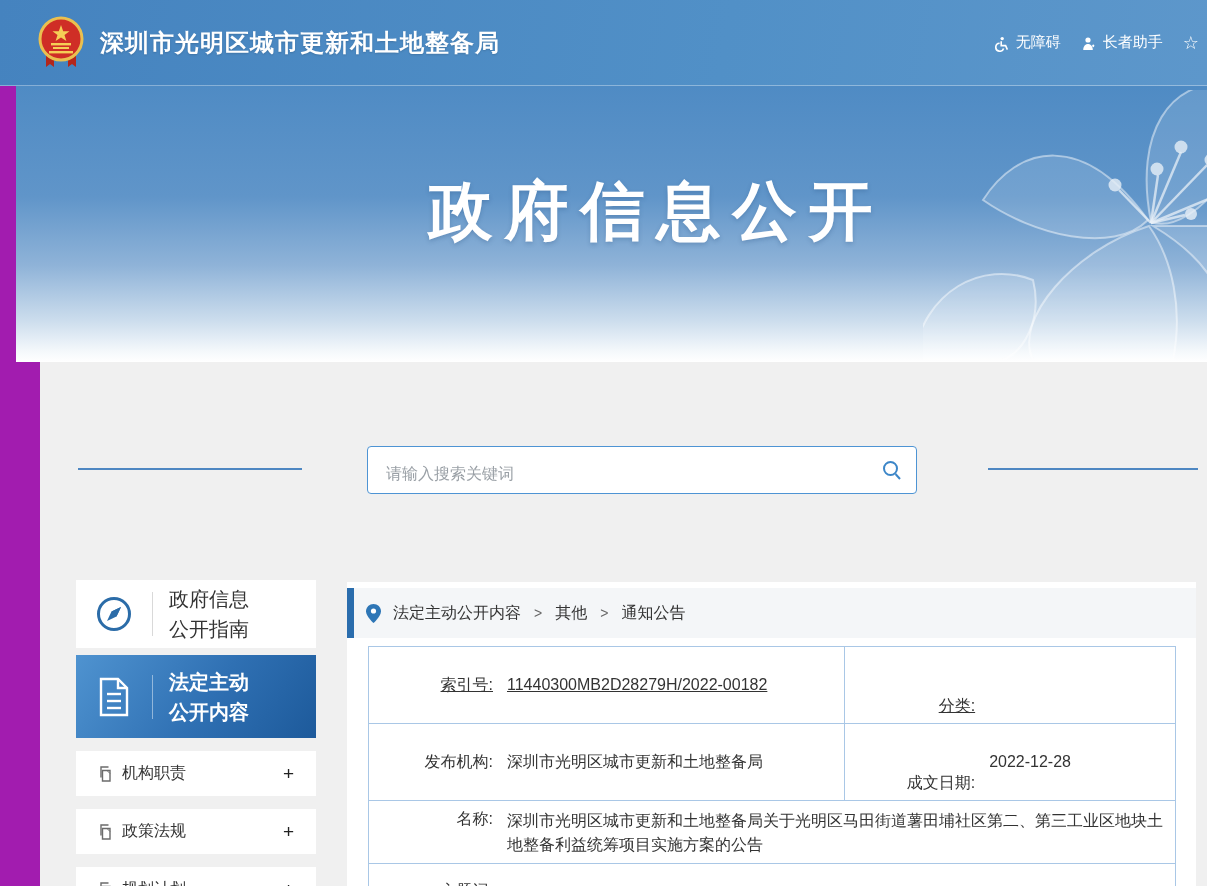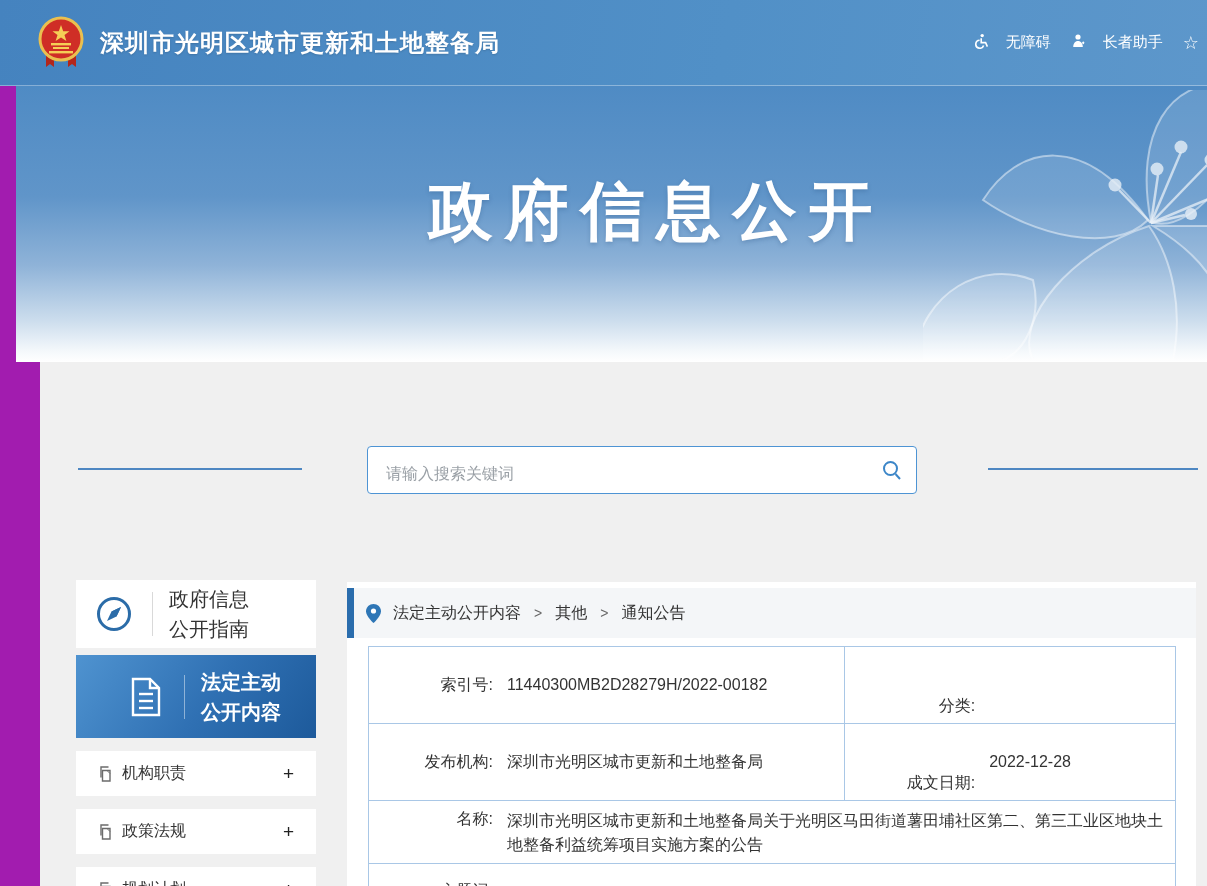--- a/index.html
+++ b/index.html
@@ -9,21 +9,21 @@
 
   
   .top-bar{ position:absolute; left:0; top:0; width:1207px; height:86px;
     background:linear-gradient(100deg,#4583bf 0%,#5190c7 60%,#5d97cb 100%);
     border-bottom:1px solid rgba(255,255,255,.35); display:flex; align-items:center; z-index:5;}
   .emblem{ margin-left:36px; width:50px; height:56px; flex:0 0 auto;}
   .site-name{ margin-left:14px; color:#fff; font-size:24px; font-weight:bold; letter-spacing:1px;
     text-shadow:0 1px 2px rgba(0,0,0,.15);}
   .top-links{ margin-left:auto; margin-right:8px; display:flex; align-items:center; gap:20px;
     color:#fff; font-size:15px; white-space:nowrap;}
-  .top-link{ display:flex; align-items:flex-start; gap:16px; cursor:pointer;}
+  .top-link{ display:flex; align-items:flex-end; gap:6px; cursor:pointer;}
   .top-link svg{ display:block;}
   .star-glyph{ font-size:18px; line-height:1;}
 
   
   .banner{ position:absolute; left:16px; top:86px; width:1207px; height:276px;
     background:linear-gradient(180deg,#4f8bc4 0%,#6095c9 40%,#8fb3d8 65%,#ccdded 85%,#f4f8fb 96%,#ffffff 100%);
     overflow:hidden;}
   .banner-title{ position:relative; z-index:2; margin-top:82px; padding-left:74px;
     text-align:center; color:#fff; font-size:64px; font-weight:bold; letter-spacing:12px;
     text-shadow:0 2px 4px rgba(30,70,120,.25);}
@@ -44,21 +44,21 @@
   .search-btn{ width:48px; height:100%; border:none; background:transparent; cursor:pointer;
     display:flex; align-items:center; justify-content:center;}
 
   
   .sidebar{ position:absolute; left:76px; top:580px; width:240px;}
   .nav-main{ display:flex; align-items:center; background:#fff; height:68px; cursor:pointer;}
   .nav-main .icon-cell{ flex:0 0 76px; display:flex; align-items:center; justify-content:center;}
   .nav-main .v-div{ width:1px; height:44px; background:#d9d9d9;}
   .nav-main .txt{ padding-left:16px; font-size:20px; line-height:30px; color:#333; font-weight:500;}
   .nav-main.active{ margin-top:7px; height:83px;
-    background:linear-gradient(125deg,#4f93d0 0%,#2f70b3 55%,#1d5a9b 100%);padding-left:32px;}
+    background:linear-gradient(125deg,#4f93d0 0%,#2f70b3 55%,#1d5a9b 100%);}
   .nav-main.active .v-div{ background:rgba(255,255,255,.45);}
   .nav-main.active .txt{ color:#fff; font-weight:bold;}
   .nav-sub{ margin-top:13px; height:45px; background:#fff; display:flex; align-items:center;
     padding:0 22px; cursor:pointer;}
   .nav-sub:first-of-type{ margin-top:7px;}
   .nav-sub .sub-label{ margin-left:9px; font-size:16px; color:#333;}
   .nav-sub .plus{ margin-left:auto; font-size:19px; color:#222; font-weight:400; line-height:1;}
 
   
   .content{ position:absolute; left:347px; top:582px; width:849px; height:386px; background:#fff;}
@@ -68,21 +68,21 @@
   .crumb a{ color:#333; text-decoration:none; cursor:pointer;}
   .crumb .sep{ color:#666; margin:0 13px; font-size:14px;}
 
   table.info{ margin:8px 20px 0 21px; width:808px; border-collapse:collapse; table-layout:fixed;
     font-size:16px; color:#333;}
   table.info td{ border:1px solid #a9c7e6; vertical-align:middle; padding:6px 0;}
   .cell{ display:flex; align-items:center;}
   .cell .lbl{ flex:0 0 124px; text-align:right; white-space:nowrap;}
   .cell .lbl.c2{ flex-basis:130px;margin-top:43px;}
   .cell .val{ margin-left:14px; flex:1; line-height:1.5; padding-right:12px;}
-  td.h1r{ height:42px;} td.h2r{ height:42px;} td.h3r{ height:60px;} td.h4r{ height:45px;} td.h5r{ height:56px;}
+  td.h1r{ height:42px;text-decoration:underline;} td.h2r{ height:42px;} td.h3r{ height:60px;} td.h4r{ height:45px;} td.h5r{ height:56px;}
   .cell.topalign{ align-items:flex-start;}
 </style>
 </head>
 <body>
 
 <div id="screen">
 
   <header class="top-bar">
     <svg class="emblem" viewBox="0 0 50 56">
       <path d="M10 40 L18 40 L18 52 L14 49 L10 52 Z" fill="#b3261c"></path>

